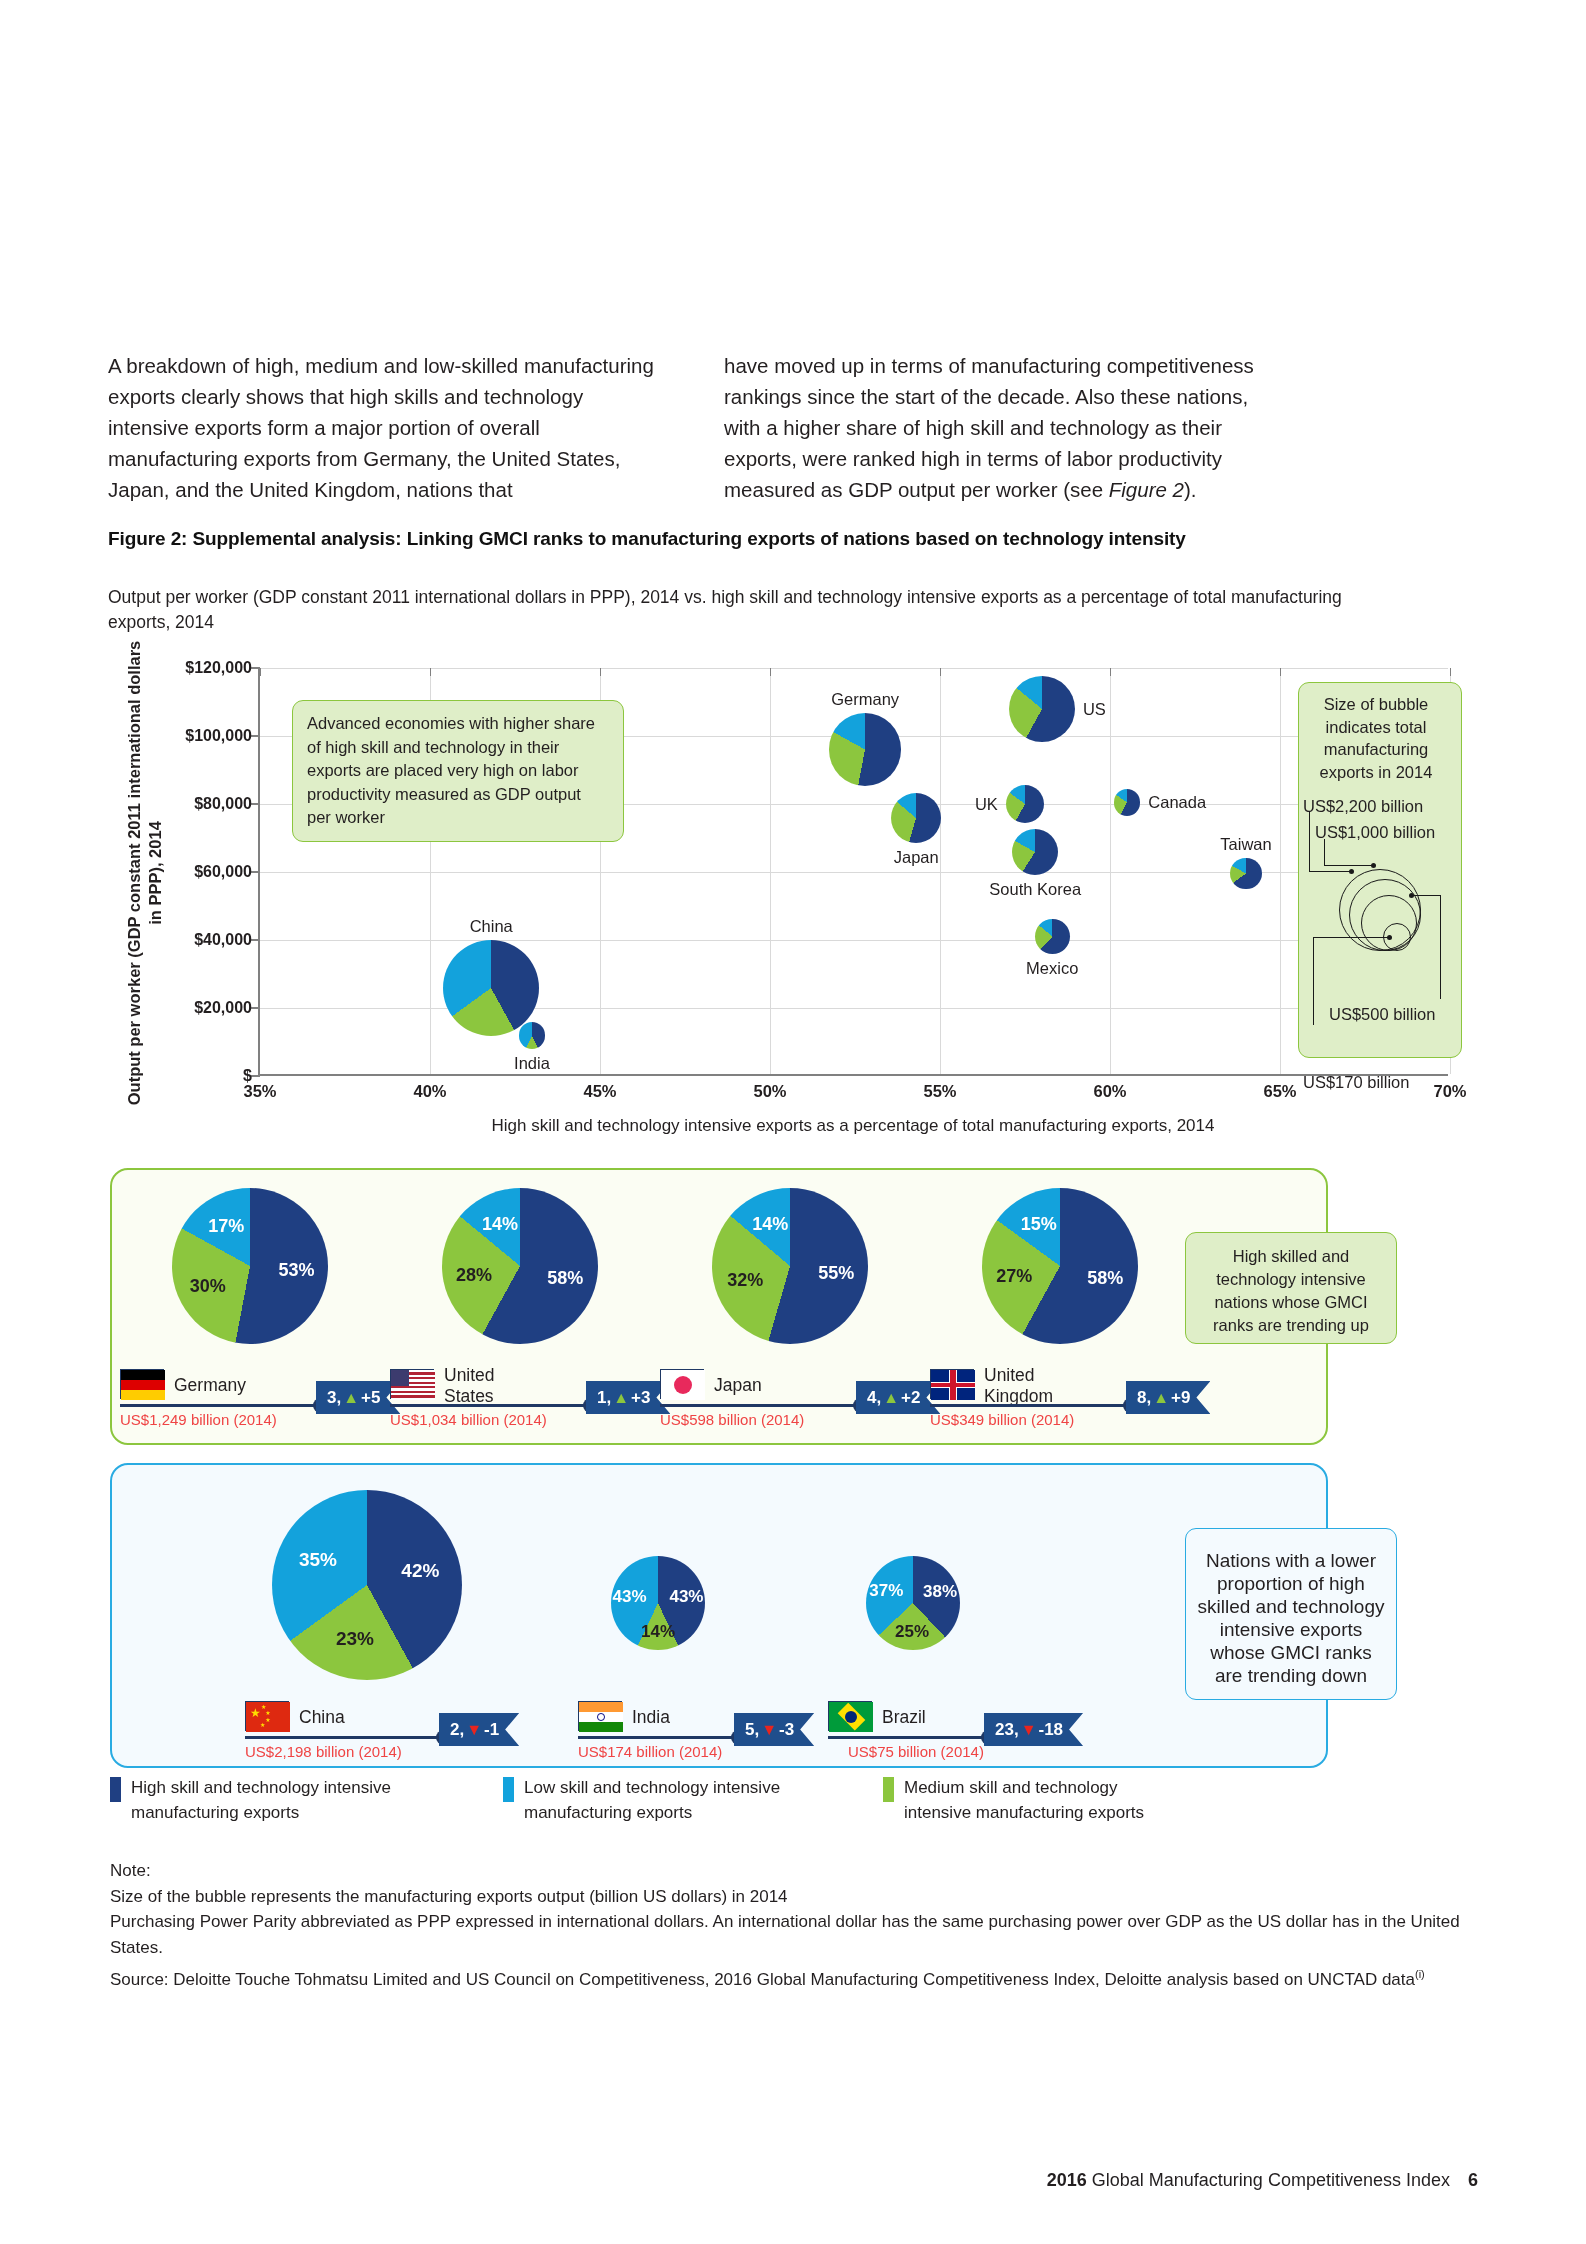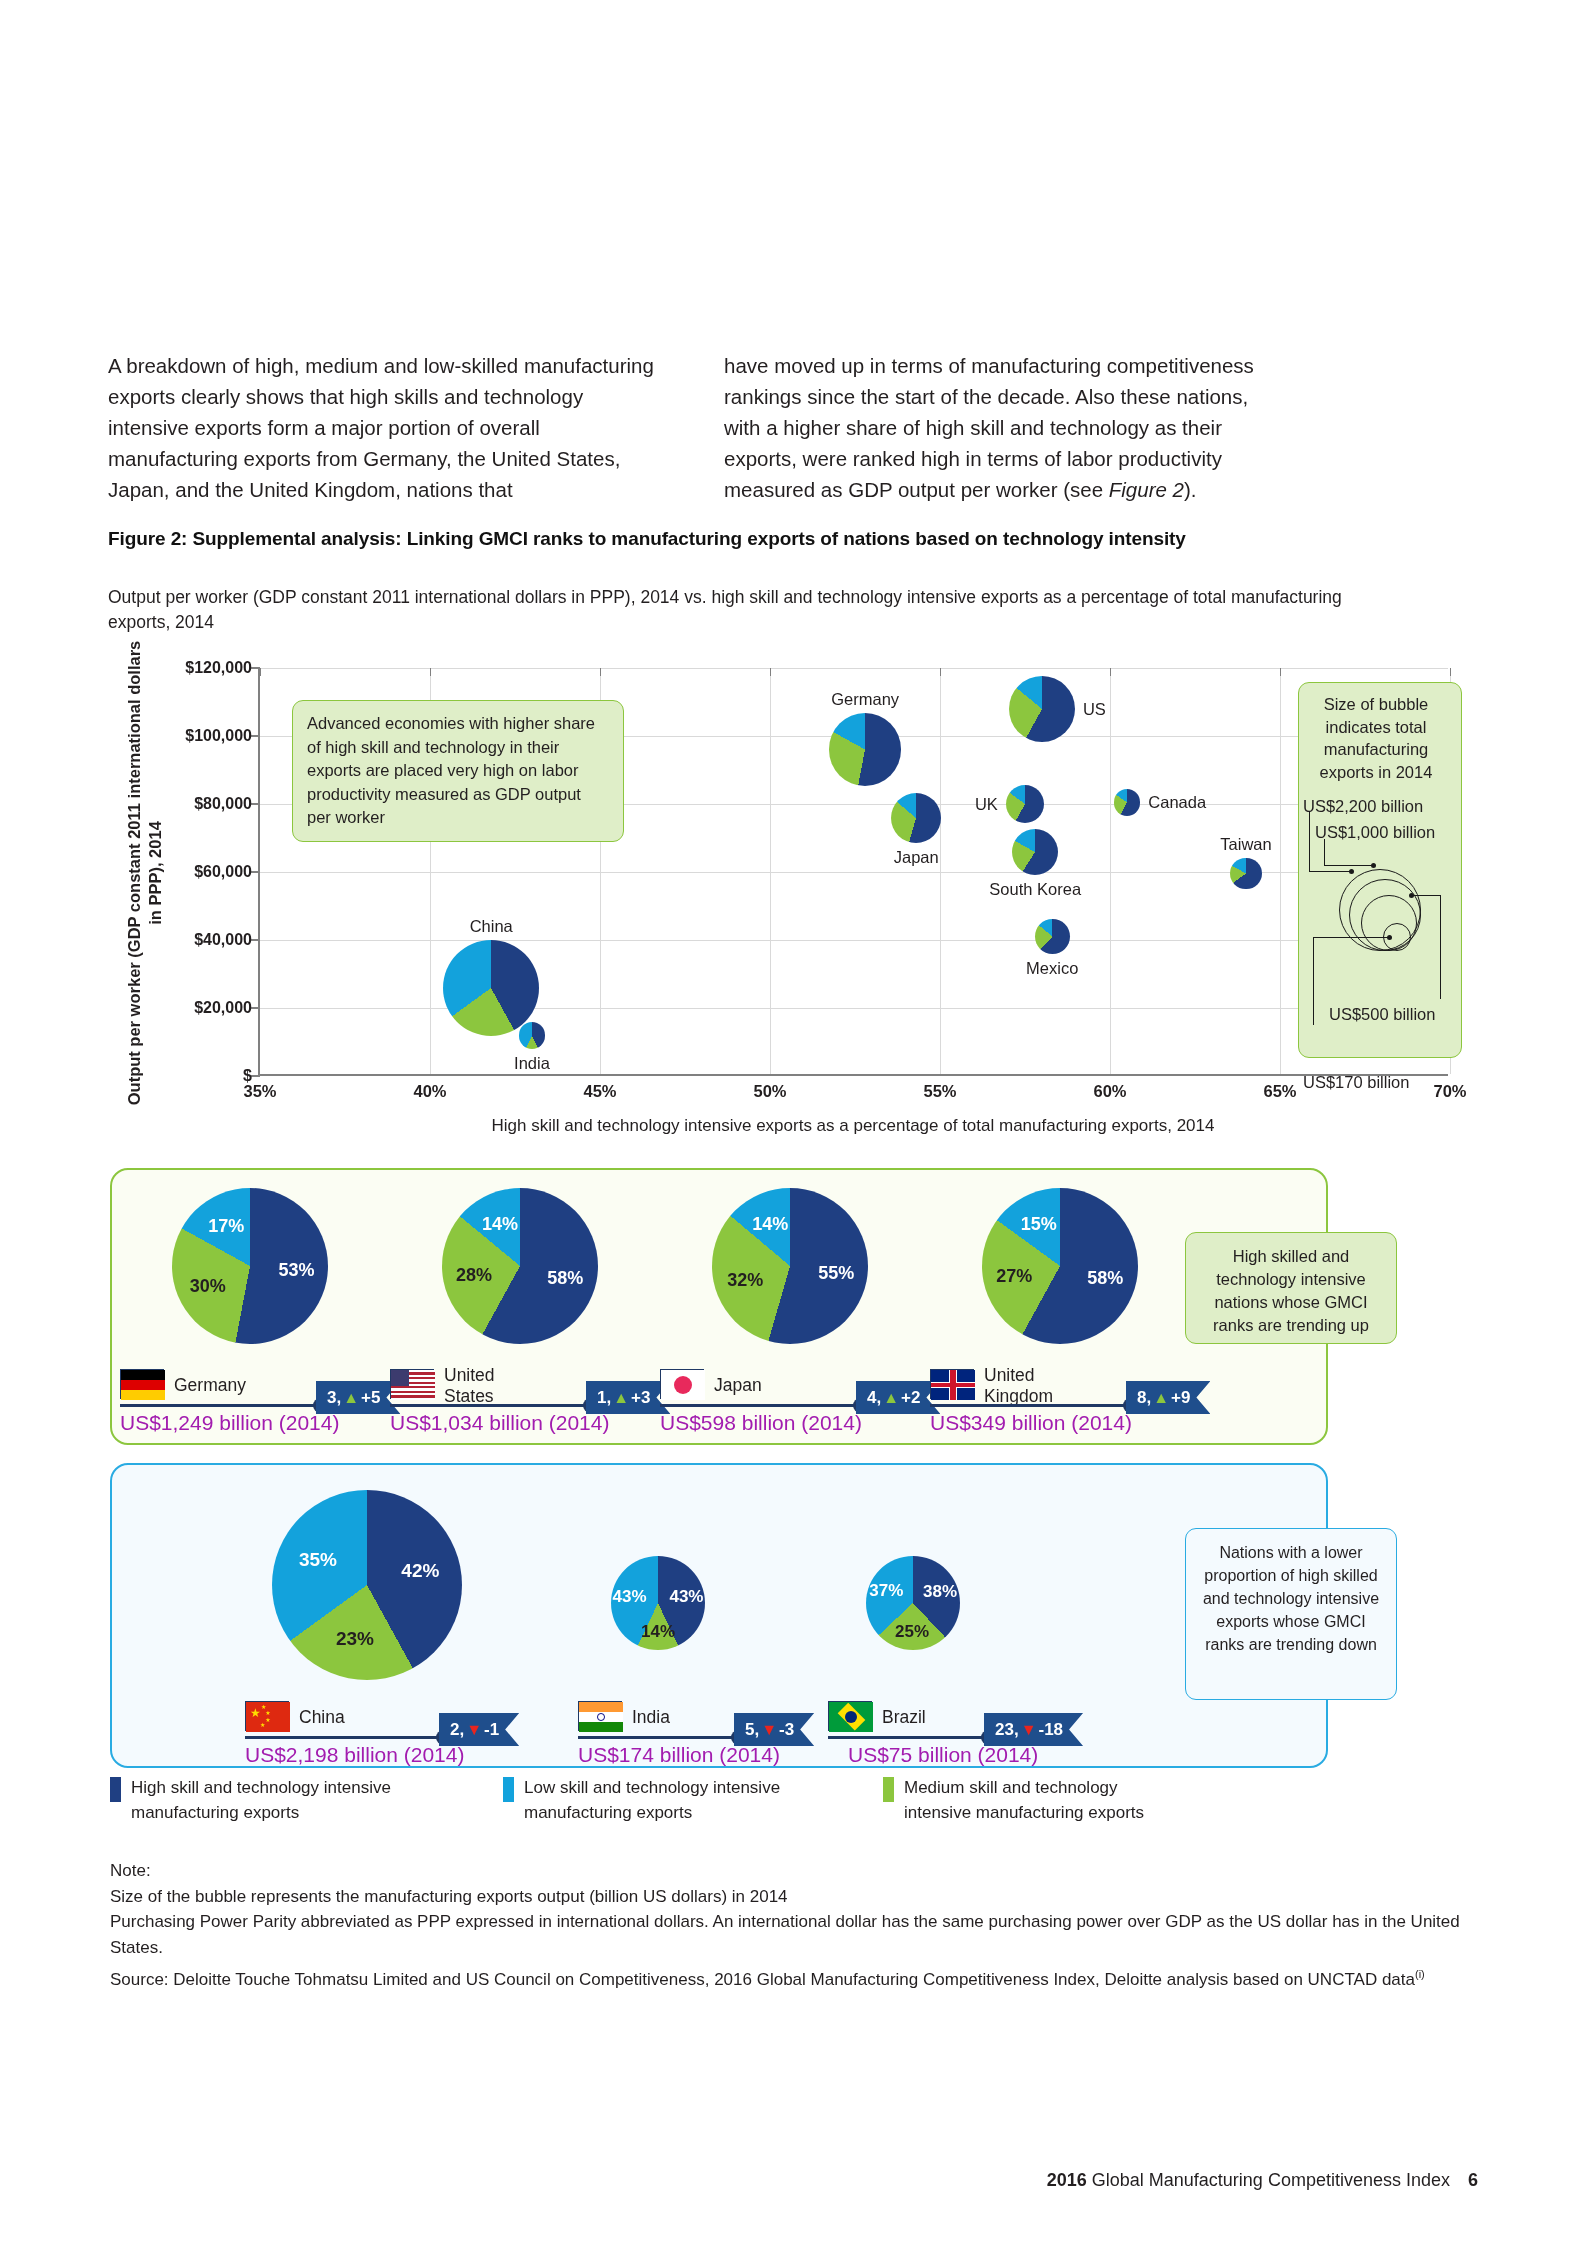--- a/index.html
+++ b/index.html
@@ -60,35 +60,35 @@
   .dot { position:absolute; width:5px; height:5px; background:#1a1a1a; border-radius:50%; }
 
   
   .panel { position:absolute; border-radius:18px; }
   .panel-green { background:#fbfdf3; border:2px solid #8cc63e; }
   .panel-blue  { background:#f4fafe; border:2px solid #29abe2; }
   .panel-note  { position:absolute; background:#dfeec8; border:1.6px solid #8cc63e;
                  border-radius:11px; font-size:16.5px; line-height:23px;
                  color:#231f20; text-align:center; padding:12px 10px; }
   .panel-note-blue { position:absolute; background:#f4fafe; border:1.6px solid #29abe2;
-                 border-radius:11px; font-size:16px; line-height:23px;
-                 color:#231f20; text-align:center; padding:12px 10px; }
+                 border-radius:11px; font-size:19px; line-height:23px;
+                 color:#231f20; text-align:center; padding:20px 10px; }
 
   .country { position:absolute; }
   .flag { position:absolute; border:1.2px solid #1f3864; }
   .cname { position:absolute; font-size:17.5px; line-height:21px; color:#231f20; }
   .underline { position:absolute; height:3px; background:#1f3864; }
   .ubullet { position:absolute; width:15px; height:15px; border-radius:50%; background:#1f3864; }
   .rankflag { position:absolute; height:33px; background:#1f4e8c; color:#fff;
               font-size:17px; font-weight:bold; display:flex; align-items:center;
               padding-left:11px; padding-right:20px; white-space:nowrap;
               clip-path: polygon(0 0, 100% 0, calc(100% - 14px) 50%, 100% 100%, 0 100%); }
   .rankflag .up   { color:#8cc63e; font-size:16px; margin:0 2px; }
   .rankflag .down { color:#e8251f; font-size:16px; margin:0 2px; }
-  .expval { position:absolute; font-size:21px; color:#a21caf; white-space:nowrap; }
+  .expval { position:absolute; font-size:15px; color:#ef4444; white-space:nowrap; }
 
   .pielabel { position:absolute; font-size:18px; font-weight:bold; white-space:nowrap;
               transform:translate(-50%,-50%); }
   .pl-white { color:#ffffff; }
   .pl-dark  { color:#231f20; }
 
   
   .legend { position:absolute; left:110px; top:1775px; width:1330px; display:flex; }
   .legend .item { display:flex; gap:10px; }
   .legend .sw { width:11px; height:25px; flex:0 0 11px; margin-top:2px; }

